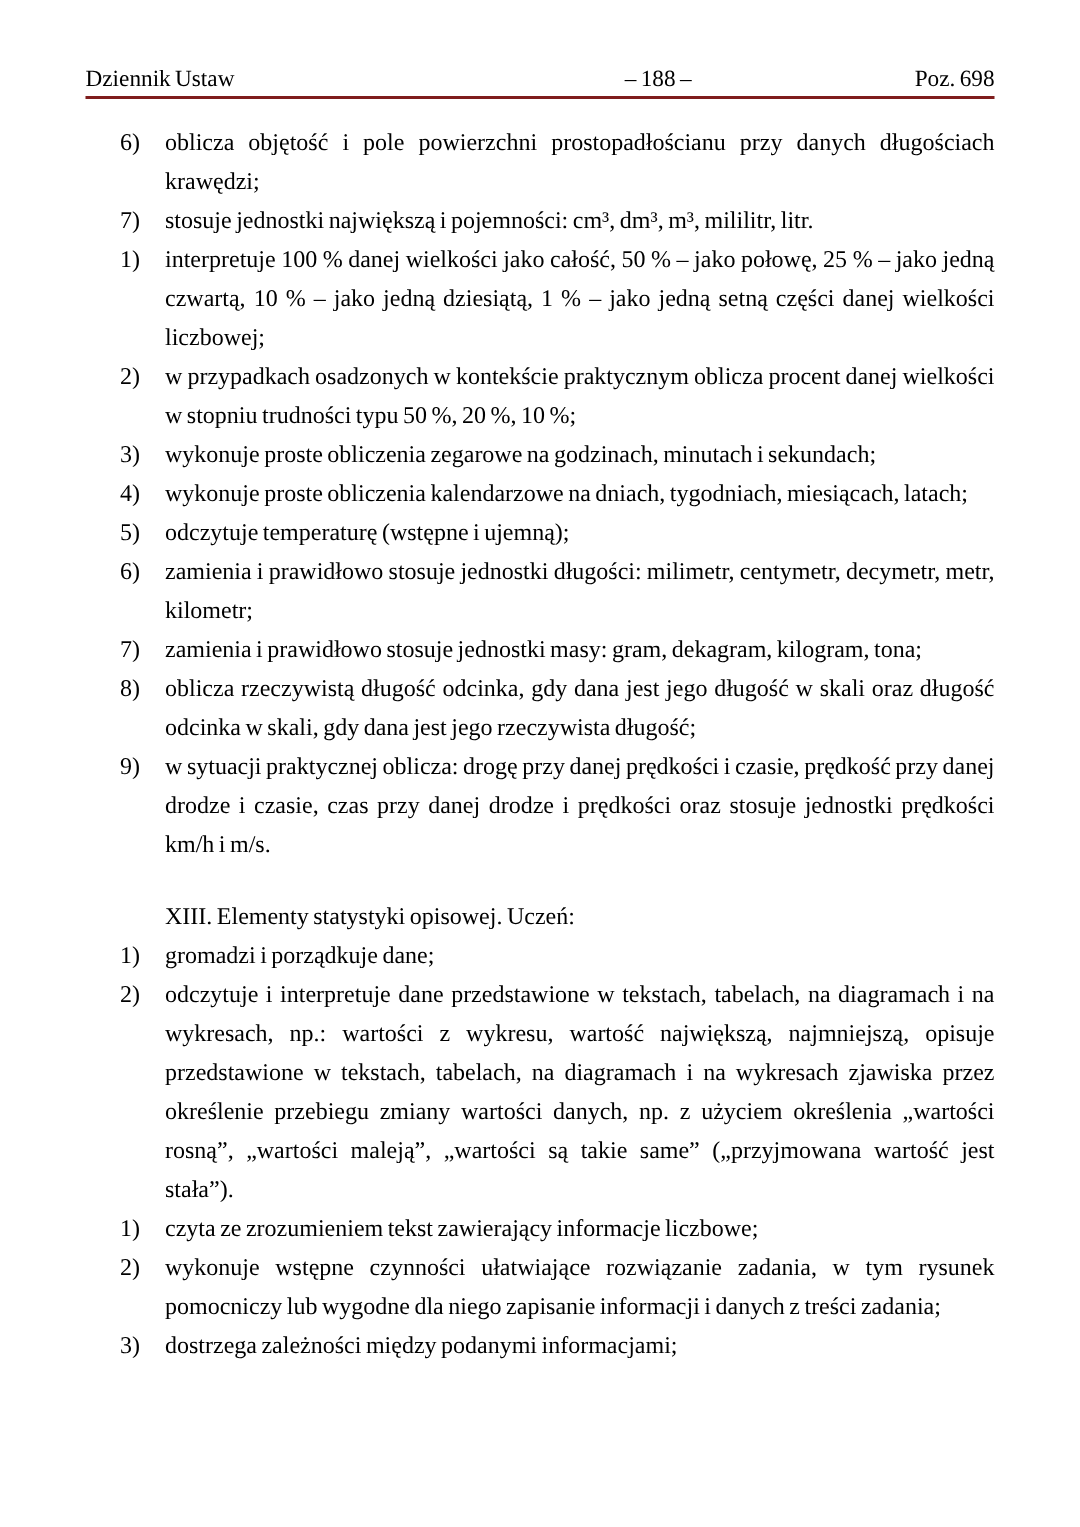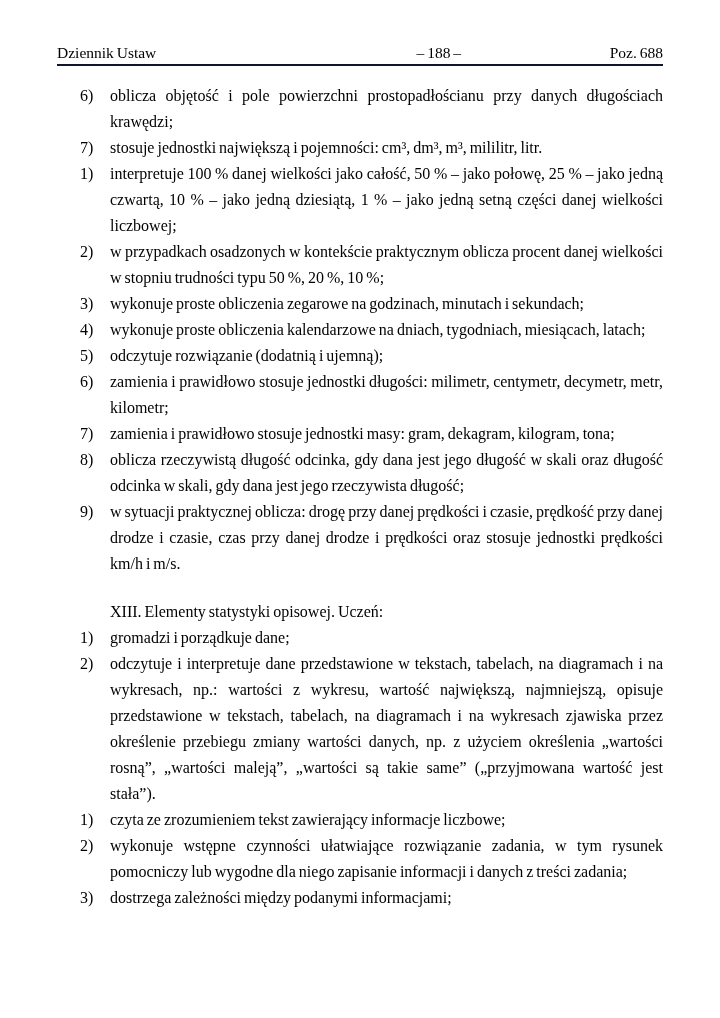--- a/index.html
+++ b/index.html
@@ -19,21 +19,21 @@
     word-spacing: -1px;
     overflow: hidden;
   }
   .header {
     position: absolute;
     top: 44px;
     left: 57px;
     width: 606px;
     display: flex;
     align-items: baseline;
-    border-bottom: 2px solid #0f172a;
+    border-bottom: 2px solid #7f1d1d;
     padding-bottom: 2px;
     font-size: 15.5px;
     line-height: 18px;
   }
   .header .h-left  { flex: 1; text-align: left; }
   .header .h-mid   { flex: 1; text-align: right; }
   .header .h-right { flex: 1; text-align: right; }
   .content {
     position: absolute;
     top: 70px;
@@ -60,21 +60,21 @@
     text-align: justify;
   }
 </style>
 </head>
 <body>
 
 <div class="page">
   <div class="header">
     <span class="h-left">Dziennik Ustaw</span>
     <span class="h-mid">– 188 –</span>
-    <span class="h-right">Poz. 688</span>
+    <span class="h-right">Poz. 698</span>
   </div>
   <div class="content">
       <div class="item">
         <span class="num">6)</span>
         <span class="text">oblicza objętość i pole powierzchni prostopadłościanu przy danych długościach krawędzi;</span>
       </div>
       <div class="item">
         <span class="num">7)</span>
         <span class="text">stosuje jednostki największą i pojemności: cm³, dm³, m³, mililitr, litr.</span>
       </div>
@@ -89,21 +89,21 @@
       <div class="item">
         <span class="num">3)</span>
         <span class="text">wykonuje proste obliczenia zegarowe na godzinach, minutach i sekundach;</span>
       </div>
       <div class="item">
         <span class="num">4)</span>
         <span class="text">wykonuje proste obliczenia kalendarzowe na dniach, tygodniach, miesiącach, latach;</span>
       </div>
       <div class="item">
         <span class="num">5)</span>
-        <span class="text">odczytuje rozwiązanie (dodatnią i ujemną);</span>
+        <span class="text">odczytuje temperaturę (wstępne i ujemną);</span>
       </div>
       <div class="item">
         <span class="num">6)</span>
         <span class="text">zamienia i prawidłowo stosuje jednostki długości: milimetr, centymetr, decymetr, metr, kilometr;</span>
       </div>
       <div class="item">
         <span class="num">7)</span>
         <span class="text">zamienia i prawidłowo stosuje jednostki masy: gram, dekagram, kilogram, tona;</span>
       </div>
       <div class="item">

